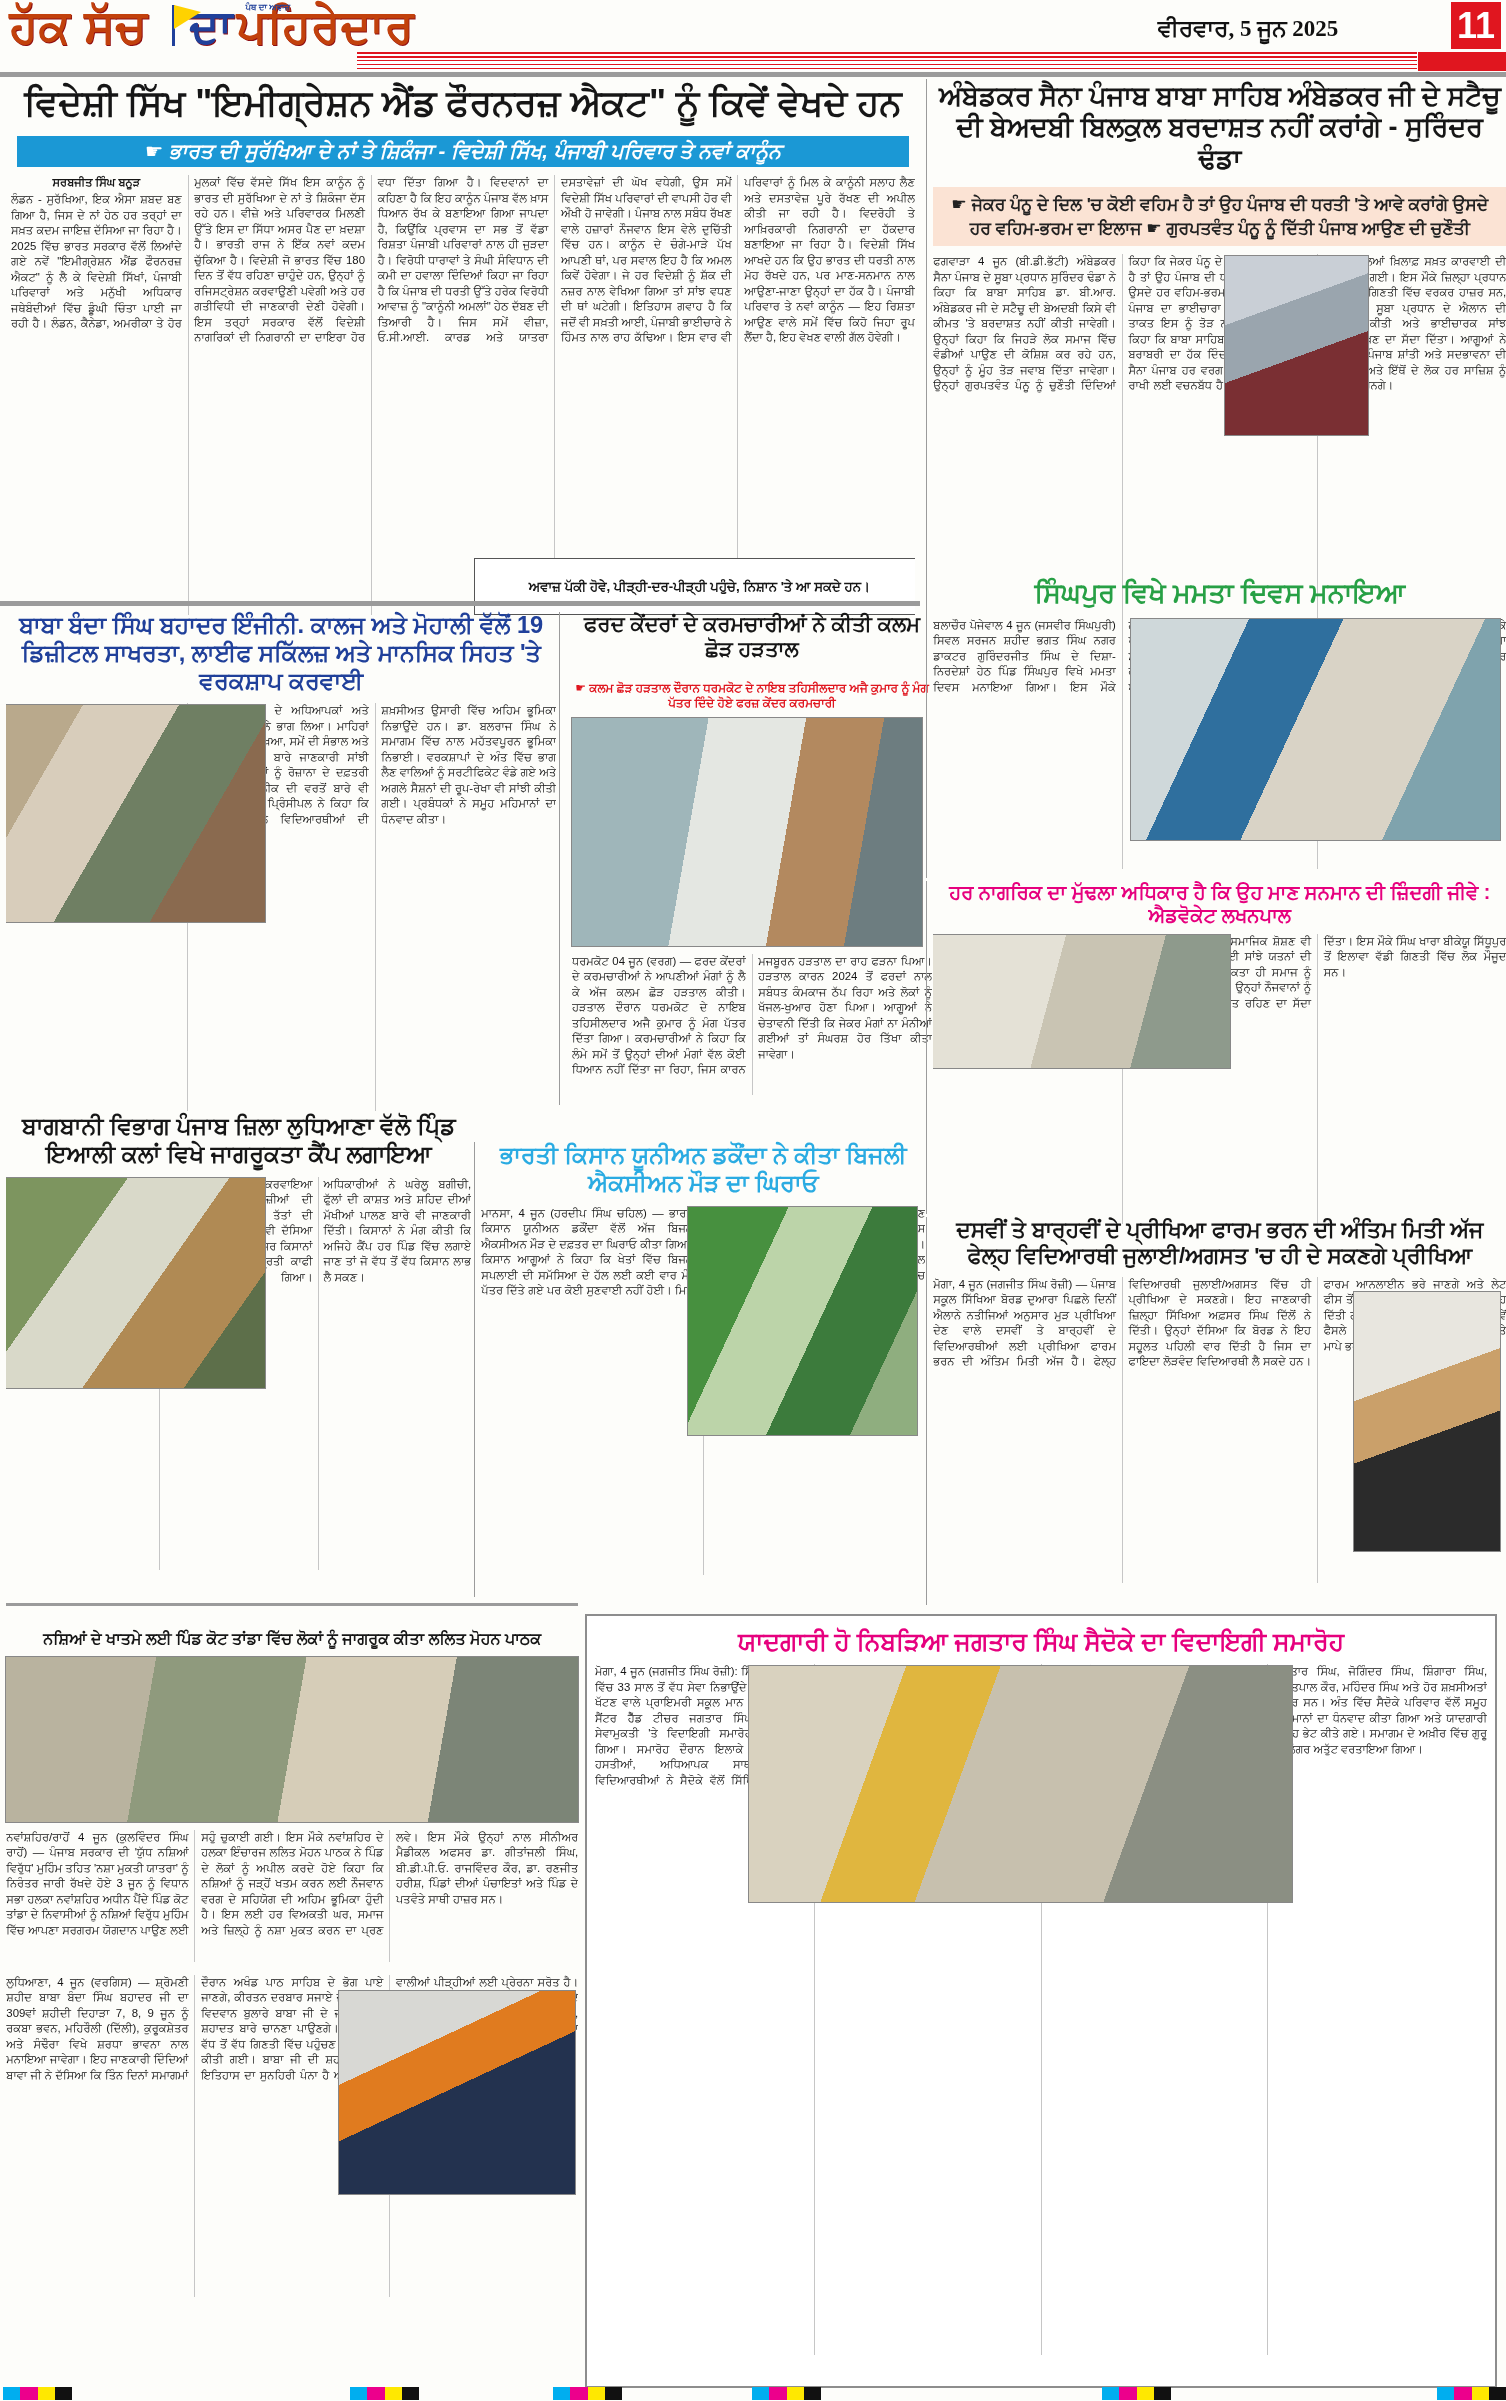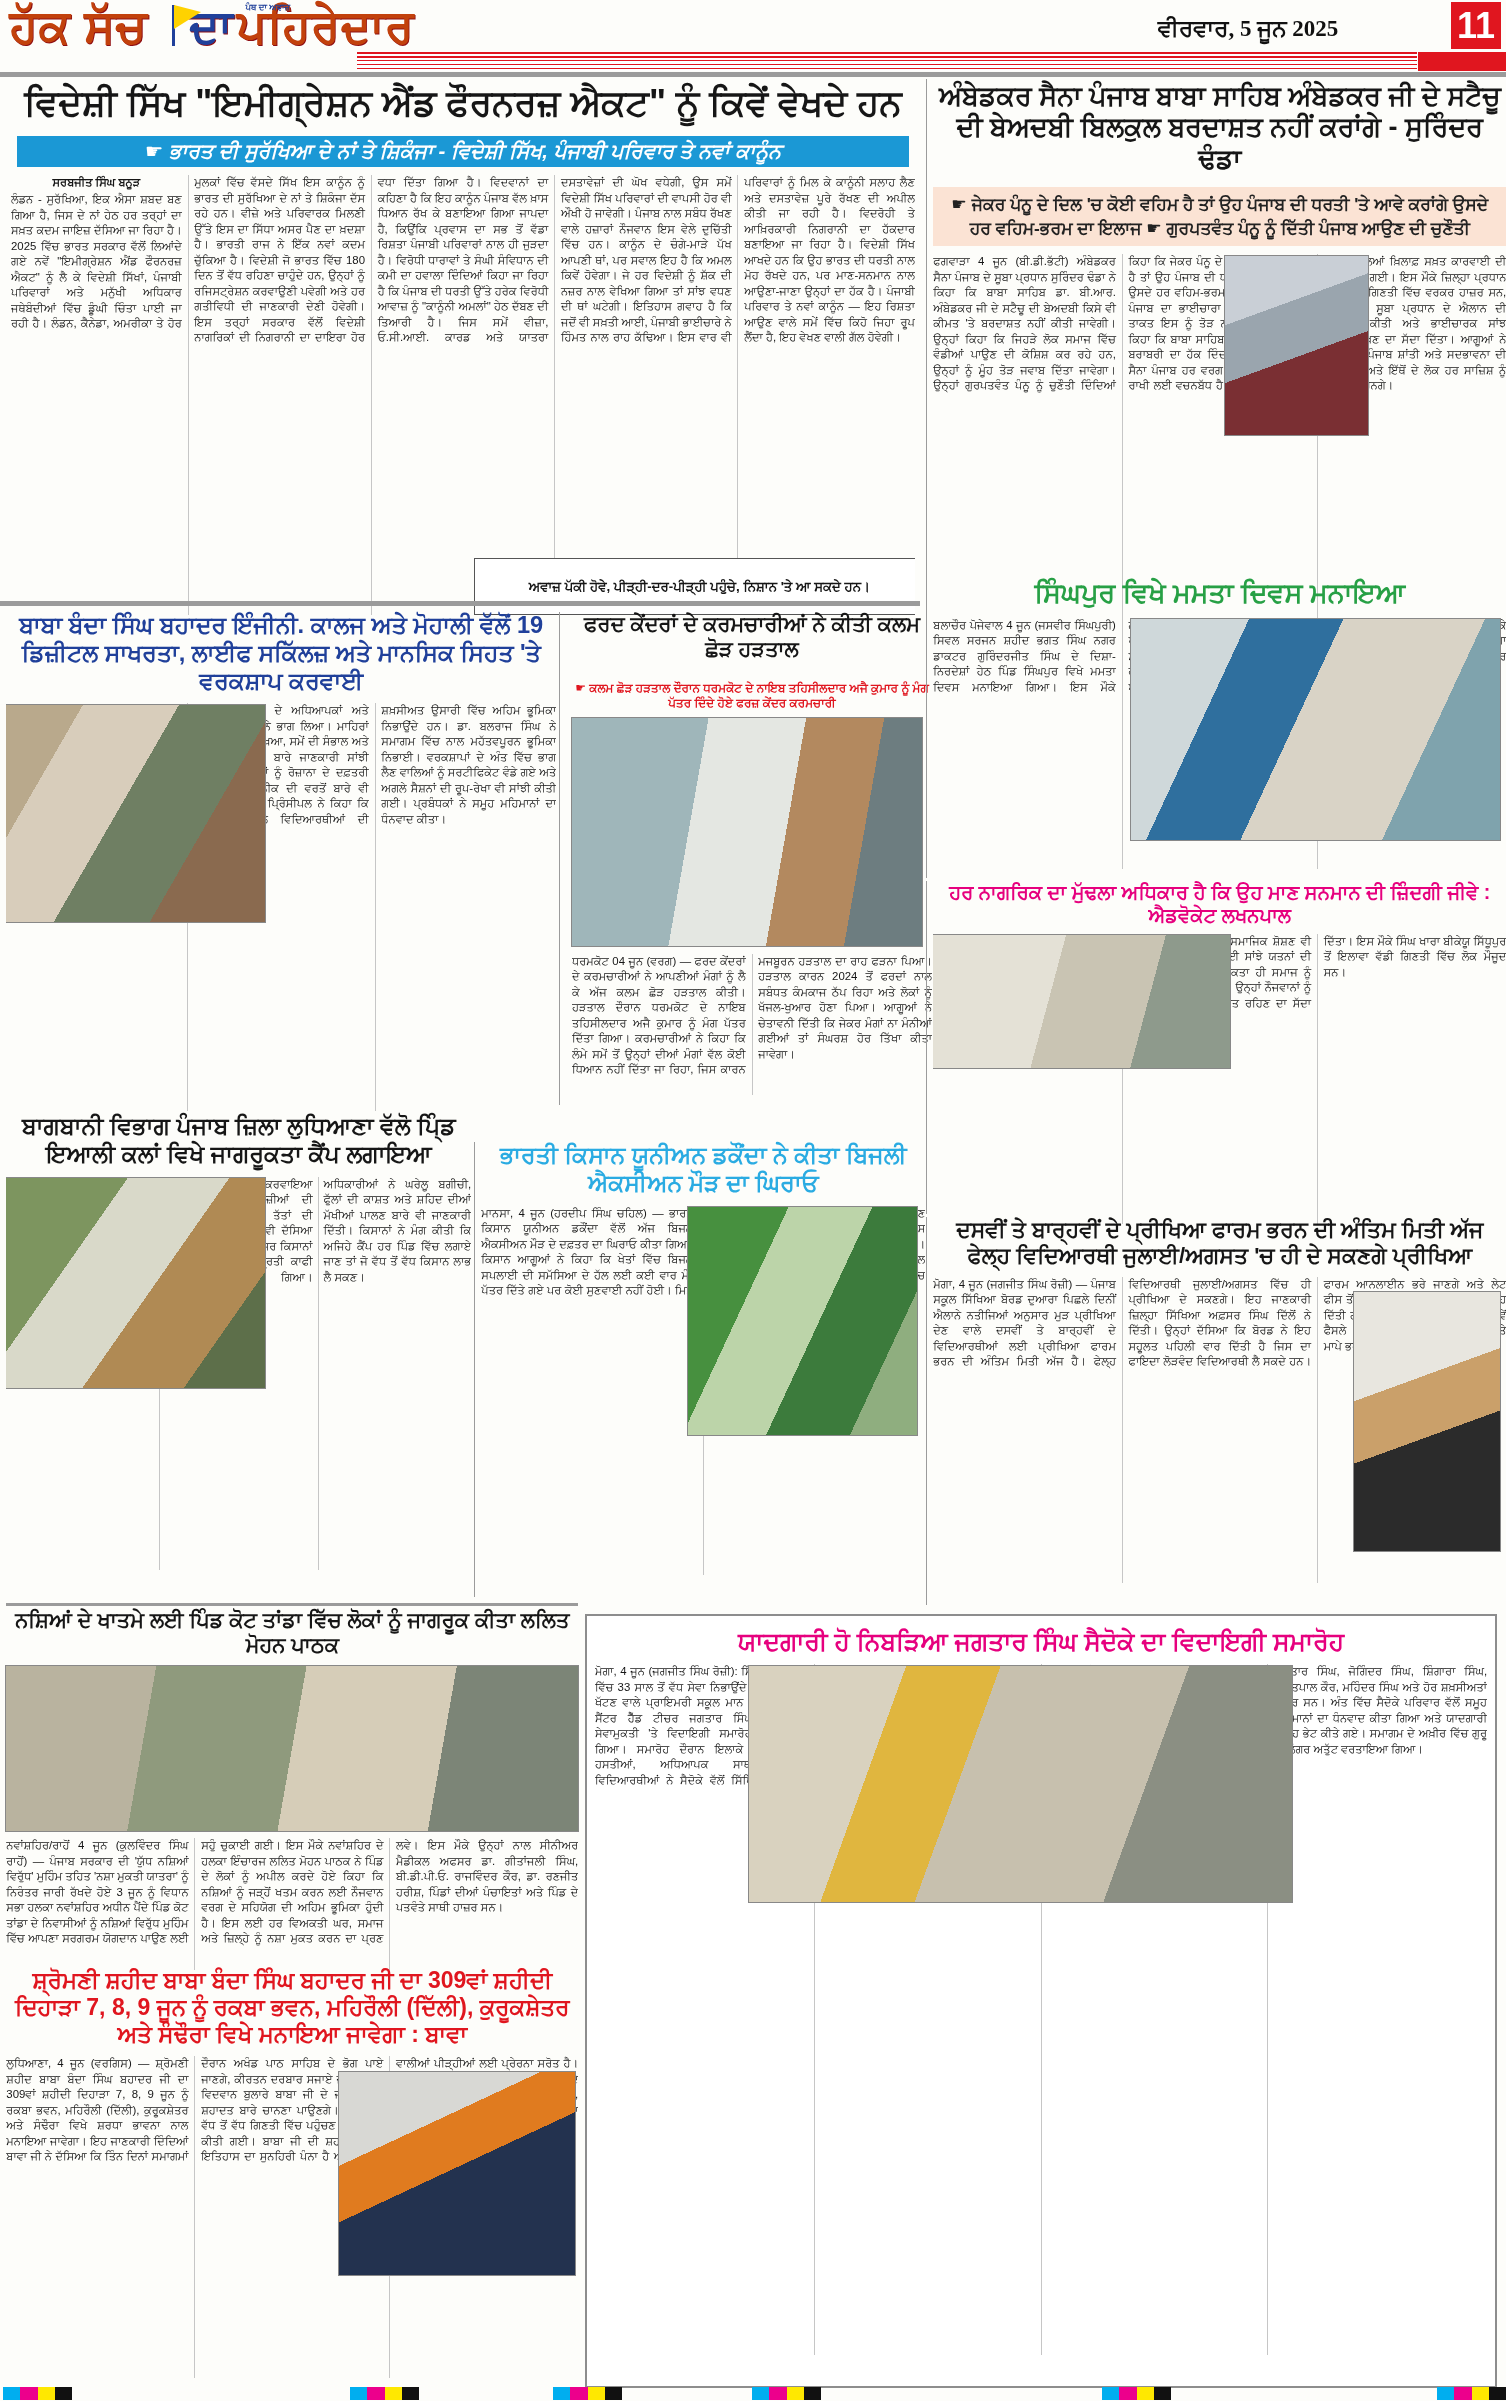--- a/index.html
+++ b/index.html
@@ -137,35 +137,34 @@
 <div class="abs vline" style="left:926px;top:1217px;width:573px;height:388px;padding-left:6.3px;">
   <div class="hd" style="font-size:22px;">ਦਸਵੀਂ ਤੇ ਬਾਰ੍ਹਵੀਂ ਦੇ ਪ੍ਰੀਖਿਆ ਫਾਰਮ ਭਰਨ ਦੀ ਅੰਤਿਮ ਮਿਤੀ ਅੱਜ ਫੇਲ੍ਹ ਵਿਦਿਆਰਥੀ ਜੁਲਾਈ/ਅਗਸਤ 'ਚ ਹੀ ਦੇ ਸਕਣਗੇ ਪ੍ਰੀਖਿਆ</div>
   <div style="position:relative;margin-top:7.9px;height:306px;overflow:hidden;">
     <div class="body-cols" style="column-count:3;height:306px;">ਮੋਗਾ, 4 ਜੂਨ (ਜਗਜੀਤ ਸਿੰਘ ਰੋਜ਼ੀ) — ਪੰਜਾਬ ਸਕੂਲ ਸਿੱਖਿਆ ਬੋਰਡ ਦੁਆਰਾ ਪਿਛਲੇ ਦਿਨੀਂ ਐਲਾਨੇ ਨਤੀਜਿਆਂ ਅਨੁਸਾਰ ਮੁੜ ਪ੍ਰੀਖਿਆ ਦੇਣ ਵਾਲੇ ਦਸਵੀਂ ਤੇ ਬਾਰ੍ਹਵੀਂ ਦੇ ਵਿਦਿਆਰਥੀਆਂ ਲਈ ਪ੍ਰੀਖਿਆ ਫਾਰਮ ਭਰਨ ਦੀ ਅੰਤਿਮ ਮਿਤੀ ਅੱਜ ਹੈ। ਫੇਲ੍ਹ ਵਿਦਿਆਰਥੀ ਜੁਲਾਈ/ਅਗਸਤ ਵਿੱਚ ਹੀ ਪ੍ਰੀਖਿਆ ਦੇ ਸਕਣਗੇ। ਇਹ ਜਾਣਕਾਰੀ ਜ਼ਿਲ੍ਹਾ ਸਿੱਖਿਆ ਅਫ਼ਸਰ ਸਿੰਘ ਦਿੱਲੋਂ ਨੇ ਦਿੱਤੀ। ਉਨ੍ਹਾਂ ਦੱਸਿਆ ਕਿ ਬੋਰਡ ਨੇ ਇਹ ਸਹੂਲਤ ਪਹਿਲੀ ਵਾਰ ਦਿੱਤੀ ਹੈ ਜਿਸ ਦਾ ਫਾਇਦਾ ਲੋੜਵੰਦ ਵਿਦਿਆਰਥੀ ਲੈ ਸਕਦੇ ਹਨ। ਫਾਰਮ ਆਨਲਾਈਨ ਭਰੇ ਜਾਣਗੇ ਅਤੇ ਲੇਟ ਫੀਸ ਤੋਂ ਬਚਣ ਲਈ ਅੱਜ ਹੀ ਭਰਨ ਦੀ ਸਲਾਹ ਦਿੱਤੀ ਗਈ ਹੈ। ਸਿੱਖਿਆ ਬੋਰਡ ਦੇ ਇਸ ਨਵੇਂ ਫੈਸਲੇ ਦੀ ਅਧਿਆਪਕ, ਵਿਦਿਆਰਥੀ ਅਤੇ ਮਾਪੇ ਭਰਵੀਂ ਸ਼ਲਾਘਾ ਕਰ ਰਹੇ ਹਨ।</div>
     <div class="abs photo ph-exam" style="left:421px;top:15.7px;width:146px;height:259px;"></div>
   </div>
 </div>
 
 <div class="abs" style="left:6.3px;top:1603px;width:572px;height:358px;">
   <div class="grayrule" style="width:572px;height:3.1px;"></div>
-  <div class="hd" style="font-size:21px;margin-top:2px;">ਨਸ਼ਿਆਂ ਦੇ ਖਾਤਮੇ ਲਈ ਪਿੰਡ ਕੋਟ ਤਾਂਡਾ ਵਿੱਚ ਲੋਕਾਂ ਨੂੰ ਜਾਗਰੂਕ ਕੀਤਾ ਲਲਿਤ ਮੋਹਨ ਪਾਠਕ</div>
+  <div class="hd" style="font-size:16px;margin-top:24px;">ਨਸ਼ਿਆਂ ਦੇ ਖਾਤਮੇ ਲਈ ਪਿੰਡ ਕੋਟ ਤਾਂਡਾ ਵਿੱਚ ਲੋਕਾਂ ਨੂੰ ਜਾਗਰੂਕ ਕੀਤਾ ਲਲਿਤ ਮੋਹਨ ਪਾਠਕ</div>
   <div class="photo ph-nasha" style="margin-top:7.9px;width:572px;height:165px;"></div>
   <div class="body-cols" style="column-count:3;height:132px;margin-top:7.9px;overflow:hidden;">ਨਵਾਂਸ਼ਹਿਰ/ਰਾਹੋਂ 4 ਜੂਨ (ਕੁਲਵਿੰਦਰ ਸਿੰਘ ਰਾਹੋਂ) — ਪੰਜਾਬ ਸਰਕਾਰ ਦੀ 'ਯੁੱਧ ਨਸ਼ਿਆਂ ਵਿਰੁੱਧ' ਮੁਹਿੰਮ ਤਹਿਤ 'ਨਸ਼ਾ ਮੁਕਤੀ ਯਾਤਰਾ' ਨੂੰ ਨਿਰੰਤਰ ਜਾਰੀ ਰੱਖਦੇ ਹੋਏ 3 ਜੂਨ ਨੂੰ ਵਿਧਾਨ ਸਭਾ ਹਲਕਾ ਨਵਾਂਸ਼ਹਿਰ ਅਧੀਨ ਪੈਂਦੇ ਪਿੰਡ ਕੋਟ ਤਾਂਡਾ ਦੇ ਨਿਵਾਸੀਆਂ ਨੂੰ ਨਸ਼ਿਆਂ ਵਿਰੁੱਧ ਮੁਹਿੰਮ ਵਿੱਚ ਆਪਣਾ ਸਰਗਰਮ ਯੋਗਦਾਨ ਪਾਉਣ ਲਈ ਸਹੁੰ ਚੁਕਾਈ ਗਈ। ਇਸ ਮੌਕੇ ਨਵਾਂਸ਼ਹਿਰ ਦੇ ਹਲਕਾ ਇੰਚਾਰਜ ਲਲਿਤ ਮੋਹਨ ਪਾਠਕ ਨੇ ਪਿੰਡ ਦੇ ਲੋਕਾਂ ਨੂੰ ਅਪੀਲ ਕਰਦੇ ਹੋਏ ਕਿਹਾ ਕਿ ਨਸ਼ਿਆਂ ਨੂੰ ਜੜ੍ਹੋਂ ਖਤਮ ਕਰਨ ਲਈ ਨੌਜਵਾਨ ਵਰਗ ਦੇ ਸਹਿਯੋਗ ਦੀ ਅਹਿਮ ਭੂਮਿਕਾ ਹੁੰਦੀ ਹੈ। ਇਸ ਲਈ ਹਰ ਵਿਅਕਤੀ ਘਰ, ਸਮਾਜ ਅਤੇ ਜ਼ਿਲ੍ਹੇ ਨੂੰ ਨਸ਼ਾ ਮੁਕਤ ਕਰਨ ਦਾ ਪ੍ਰਣ ਲਵੇ। ਇਸ ਮੌਕੇ ਉਨ੍ਹਾਂ ਨਾਲ ਸੀਨੀਅਰ ਮੈਡੀਕਲ ਅਫਸਰ ਡਾ. ਗੀਤਾਂਜਲੀ ਸਿੰਘ, ਬੀ.ਡੀ.ਪੀ.ਓ. ਰਾਜਵਿੰਦਰ ਕੌਰ, ਡਾ. ਰਣਜੀਤ ਹਰੀਸ਼, ਪਿੰਡਾਂ ਦੀਆਂ ਪੰਚਾਇਤਾਂ ਅਤੇ ਪਿੰਡ ਦੇ ਪਤਵੰਤੇ ਸਾਥੀ ਹਾਜ਼ਰ ਸਨ।</div>
 </div>
 
 <div class="abs" style="left:585px;top:1614px;width:912px;height:774px;border:2.4px solid #8d8d8d;background:#fff;box-sizing:border-box;">
   <div class="hd" style="font-size:25px;color:#e6007e;margin-top:11px;">ਯਾਦਗਾਰੀ ਹੋ ਨਿਬੜਿਆ ਜਗਤਾਰ ਸਿੰਘ ਸੈਦੋਕੇ ਦਾ ਵਿਦਾਇਗੀ ਸਮਾਰੋਹ</div>
   <div style="position:relative;margin:7.9px 7.9px 0 7.9px;height:691px;overflow:hidden;">
     <div class="body-cols" style="column-count:4;height:691px;">ਮੋਗਾ, 4 ਜੂਨ (ਜਗਜੀਤ ਸਿੰਘ ਰੋਜ਼ੀ): ਸਿੱਖਿਆ ਵਿਭਾਗ ਵਿੱਚ 33 ਸਾਲ ਤੋਂ ਵੱਧ ਸੇਵਾ ਨਿਭਾਉਂਦੇ ਦੌਰਾਨ ਨਾਮਣਾ ਖੱਟਣ ਵਾਲੇ ਪ੍ਰਾਇਮਰੀ ਸਕੂਲ ਮਾਨ ਸਿੰਘ ਵਾਲਾ ਦੇ ਸੈਂਟਰ ਹੈੱਡ ਟੀਚਰ ਜਗਤਾਰ ਸਿੰਘ ਸੈਦੋਕੇ ਦੀ ਸੇਵਾਮੁਕਤੀ 'ਤੇ ਵਿਦਾਇਗੀ ਸਮਾਰੋਹ ਕਰਵਾਇਆ ਗਿਆ। ਸਮਾਰੋਹ ਦੌਰਾਨ ਇਲਾਕੇ ਦੀਆਂ ਨਾਮੀ ਹਸਤੀਆਂ, ਅਧਿਆਪਕ ਸਾਥੀਆਂ ਅਤੇ ਵਿਦਿਆਰਥੀਆਂ ਨੇ ਸੈਦੋਕੇ ਵੱਲੋਂ ਸਿੱਖਿਆ ਦੇ ਖੇਤਰ ਵਿੱਚ ਪਾਏ ਯੋਗਦਾਨ ਦੀ ਭਰਵੀਂ ਸ਼ਲਾਘਾ ਕੀਤੀ ਅਤੇ ਸਿਹਤਮੰਦ ਲੰਮੀ ਉਮਰ ਦੀ ਕਾਮਨਾ ਕੀਤੀ। ਬੁਲਾਰਿਆਂ ਨੇ ਕਿਹਾ ਕਿ ਸੈਦੋਕੇ ਨੇ ਆਪਣੀ ਮਿਹਨਤ ਅਤੇ ਲਗਨ ਨਾਲ ਸਕੂਲ ਨੂੰ ਨਮੂਨੇ ਦਾ ਸਕੂਲ ਬਣਾਇਆ ਅਤੇ ਸੈਂਕੜੇ ਵਿਦਿਆਰਥੀਆਂ ਦਾ ਭਵਿੱਖ ਸੰਵਾਰਿਆ। ਇਸ ਮੌਕੇ ਅਮਰਜੀਤ ਸਿੰਘ, ਚਮਕੌਰ ਸਿੰਘ, ਗੁਰਮੀਤ ਸਿੰਘ, ਹਰਜਿੰਦਰ ਸਿੰਘ, ਡੀ.ਪੀ.ਈ. ਨਰਿੰਦਰ ਕੌਰ, ਤਰਸੇਮ ਸਿੰਘ, ਡਾ. ਜਗਰੂਪ ਸਿੰਘ ਮਾਨ, ਹਰਜੀਤ ਸਿੰਘ, ਮਨਜੀਤ ਕੌਰ, ਕੁਲਦੀਪ ਸਿੰਘ, ਬਲਵਿੰਦਰ ਸਿੰਘ, ਸੁਖਦੇਵ ਸਿੰਘ, ਜਸਵਿੰਦਰ ਕੌਰ, ਰਛਪਾਲ ਸਿੰਘ, ਗੁਰਚਰਨ ਸਿੰਘ, ਸਤਨਾਮ ਸਿੰਘ, ਪਰਮਜੀਤ ਕੌਰ, ਹਰਦੀਪ ਸਿੰਘ, ਬਲਜੀਤ ਸਿੰਘ, ਜਗਸੀਰ ਸਿੰਘ, ਗੁਰਪ੍ਰੀਤ ਸਿੰਘ, ਸੁਖਵਿੰਦਰ ਕੌਰ, ਹਰਬੰਸ ਸਿੰਘ, ਜਸਪਾਲ ਸਿੰਘ, ਰਾਜਿੰਦਰ ਕੌਰ, ਮਲਕੀਤ ਸਿੰਘ, ਦਰਸ਼ਨ ਸਿੰਘ, ਕਰਮਜੀਤ ਕੌਰ, ਨਿਰਮਲ ਸਿੰਘ, ਸੁਰਜੀਤ ਸਿੰਘ, ਬਲਕਾਰ ਸਿੰਘ, ਹਰਮੀਤ ਸਿੰਘ, ਅਵਤਾਰ ਸਿੰਘ, ਜੋਗਿੰਦਰ ਸਿੰਘ, ਸ਼ਿੰਗਾਰਾ ਸਿੰਘ, ਪ੍ਰਿਤਪਾਲ ਕੌਰ, ਮਹਿੰਦਰ ਸਿੰਘ ਅਤੇ ਹੋਰ ਸ਼ਖ਼ਸੀਅਤਾਂ ਹਾਜ਼ਰ ਸਨ। ਅੰਤ ਵਿੱਚ ਸੈਦੋਕੇ ਪਰਿਵਾਰ ਵੱਲੋਂ ਸਮੂਹ ਮਹਿਮਾਨਾਂ ਦਾ ਧੰਨਵਾਦ ਕੀਤਾ ਗਿਆ ਅਤੇ ਯਾਦਗਾਰੀ ਚਿੰਨ੍ਹ ਭੇਟ ਕੀਤੇ ਗਏ। ਸਮਾਗਮ ਦੇ ਅਖ਼ੀਰ ਵਿੱਚ ਗੁਰੂ ਕਾ ਲੰਗਰ ਅਤੁੱਟ ਵਰਤਾਇਆ ਗਿਆ।</div>
     <div class="abs photo ph-yaadgari" style="left:154px;top:1.6px;width:543px;height:236px;"></div>
   </div>
 </div>
 
 <div class="abs" style="left:6.3px;top:1967px;width:572px;height:424px;">
-  <div class="hd" style="font-size:23px;color:#e0161f;">ਸ਼੍ਰੋਮਣੀ ਸ਼ਹੀਦ ਬਾਬਾ ਬੰਦਾ ਸਿੰਘ ਬਹਾਦਰ ਜੀ ਦਾ 309ਵਾਂ ਸ਼ਹੀਦੀ ਦਿਹਾੜਾ 7, 8, 9 ਜੂਨ ਨੂੰ ਰਕਬਾ ਭਵਨ, ਮਹਿਰੌਲੀ (ਦਿੱਲੀ), ਕੁਰੂਕਸ਼ੇਤਰ ਅਤੇ ਸੰਢੌਰਾ ਵਿਖੇ ਮਨਾਇਆ ਜਾਵੇਗਾ : ਬਾਵਾ</div>
   <div style="position:relative;margin-top:7.9px;height:322px;overflow:hidden;">
     <div class="body-cols" style="column-count:3;height:322px;">ਲੁਧਿਆਣਾ, 4 ਜੂਨ (ਵਰਗਿਸ) — ਸ਼੍ਰੋਮਣੀ ਸ਼ਹੀਦ ਬਾਬਾ ਬੰਦਾ ਸਿੰਘ ਬਹਾਦਰ ਜੀ ਦਾ 309ਵਾਂ ਸ਼ਹੀਦੀ ਦਿਹਾੜਾ 7, 8, 9 ਜੂਨ ਨੂੰ ਰਕਬਾ ਭਵਨ, ਮਹਿਰੌਲੀ (ਦਿੱਲੀ), ਕੁਰੂਕਸ਼ੇਤਰ ਅਤੇ ਸੰਢੌਰਾ ਵਿਖੇ ਸ਼ਰਧਾ ਭਾਵਨਾ ਨਾਲ ਮਨਾਇਆ ਜਾਵੇਗਾ। ਇਹ ਜਾਣਕਾਰੀ ਦਿੰਦਿਆਂ ਬਾਵਾ ਜੀ ਨੇ ਦੱਸਿਆ ਕਿ ਤਿੰਨ ਦਿਨਾਂ ਸਮਾਗਮਾਂ ਦੌਰਾਨ ਅਖੰਡ ਪਾਠ ਸਾਹਿਬ ਦੇ ਭੋਗ ਪਾਏ ਜਾਣਗੇ, ਕੀਰਤਨ ਦਰਬਾਰ ਸਜਾਏ ਜਾਣਗੇ ਅਤੇ ਵਿਦਵਾਨ ਬੁਲਾਰੇ ਬਾਬਾ ਜੀ ਦੇ ਜੀਵਨ ਅਤੇ ਸ਼ਹਾਦਤ ਬਾਰੇ ਚਾਨਣਾ ਪਾਉਣਗੇ। ਸੰਗਤਾਂ ਨੂੰ ਵੱਧ ਤੋਂ ਵੱਧ ਗਿਣਤੀ ਵਿੱਚ ਪਹੁੰਚਣ ਦੀ ਅਪੀਲ ਕੀਤੀ ਗਈ। ਬਾਬਾ ਜੀ ਦੀ ਸ਼ਹਾਦਤ ਸਿੱਖ ਇਤਿਹਾਸ ਦਾ ਸੁਨਹਿਰੀ ਪੰਨਾ ਹੈ ਅਤੇ ਆਉਣ ਵਾਲੀਆਂ ਪੀੜ੍ਹੀਆਂ ਲਈ ਪ੍ਰੇਰਨਾ ਸਰੋਤ ਹੈ। ਇਸ ਮੌਕੇ ਗੁਰਦੁਆਰਾ ਪ੍ਰਬੰਧਕ ਕਮੇਟੀ ਦੇ ਆਗੂ, ਸੇਵਾਦਾਰ ਅਤੇ ਸੰਗਤਾਂ ਹਾਜ਼ਰ ਸਨ, ਜਿਨ੍ਹਾਂ ਨੇ ਸਮਾਗਮਾਂ ਦੀਆਂ ਤਿਆਰੀਆਂ ਦਾ ਜਾਇਜ਼ਾ ਲਿਆ।</div>
     <div class="abs photo ph-shromani" style="left:333px;top:15.7px;width:236px;height:203px;"></div>
   </div>
 </div>
 
 <div class="abs regbar" style="left:3.1px;top:2387px;">
     <div class="c-c"></div>
     <div class="c-m"></div>
     <div class="c-y"></div>

